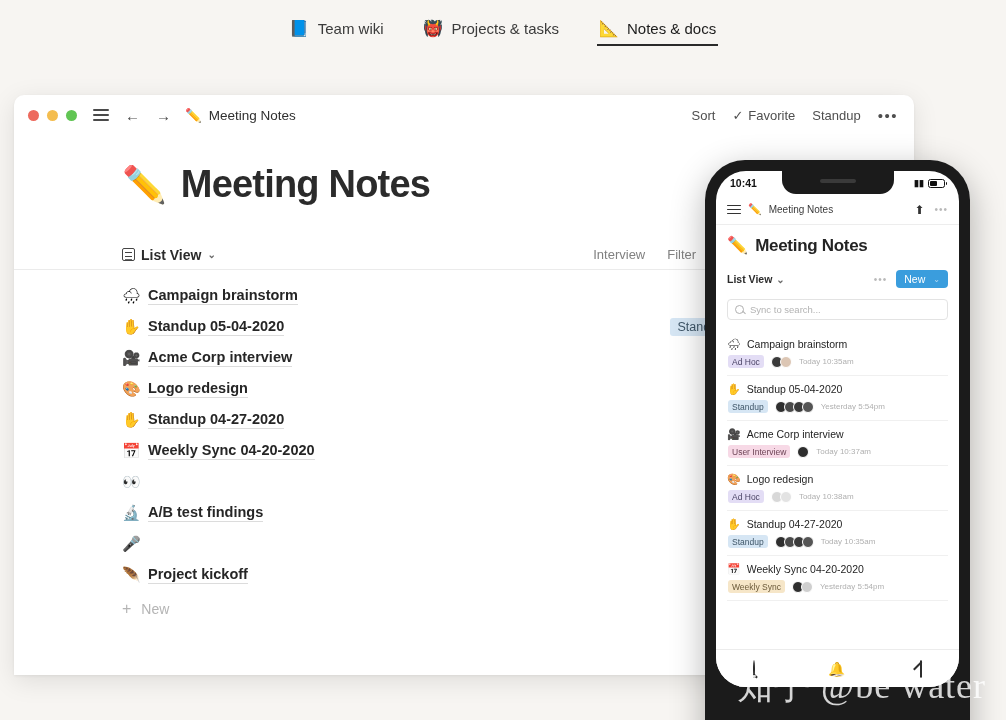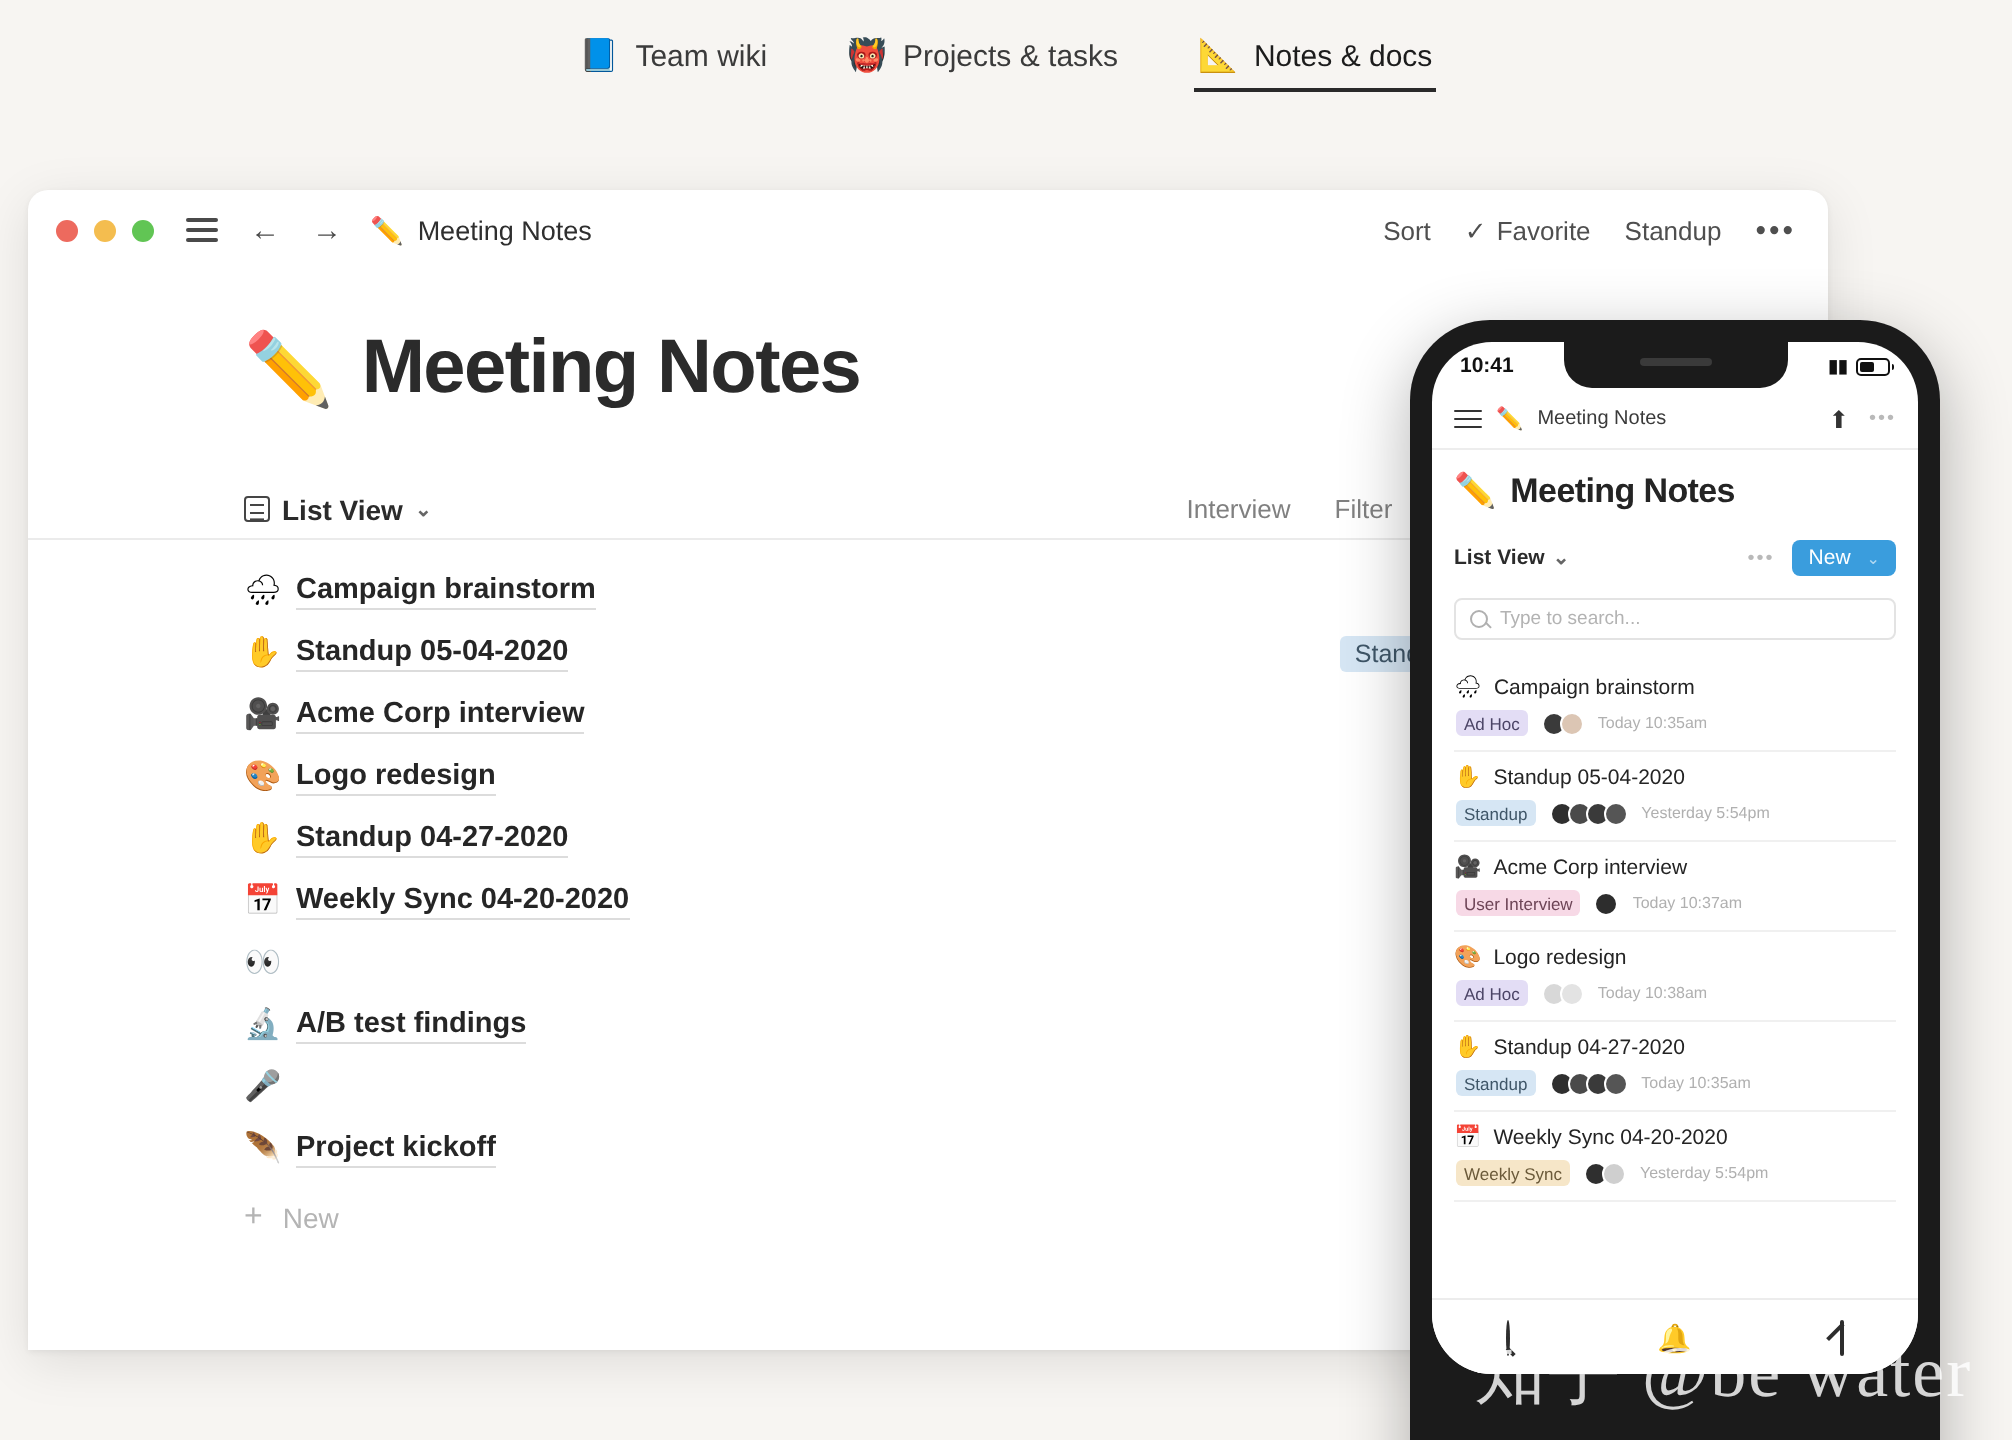--- a/index.html
+++ b/index.html
@@ -479,21 +479,21 @@
             <span class="ph-dots">•••</span>
             <span class="newbtn">
               <span>New</span>
               <span class="sep">⌄</span>
             </span>
           </span>
         </div>
 
         <div class="ph-search">
           <span class="mag-sm"></span>
-          <span class="ph">Type to search...</span>
+          <span class="ph">Sync to search...</span>
         </div>
 
         <div class="ph-item">
           <div class="ph-item-top">
             <span class="emoji">🌧</span>
             <span class="nm">Campaign brainstorm</span>
           </div>
           <div class="ph-item-meta">
             <span class="ph-tag" style="background:#e3ddf5;color:#4b4466">Ad Hoc</span>
             <span class="ph-avatars">

